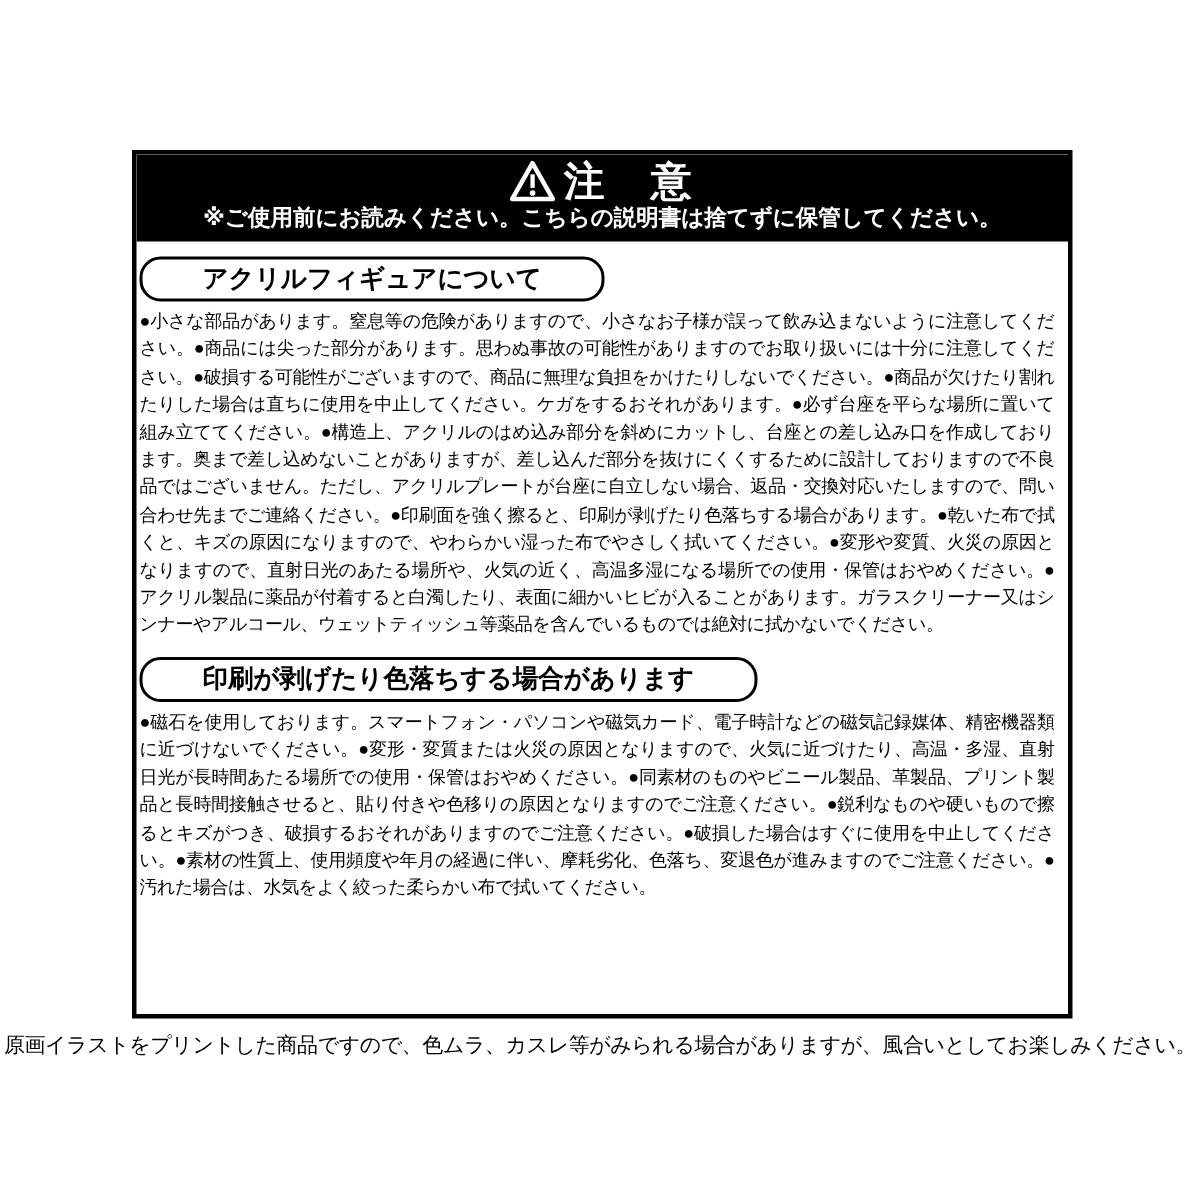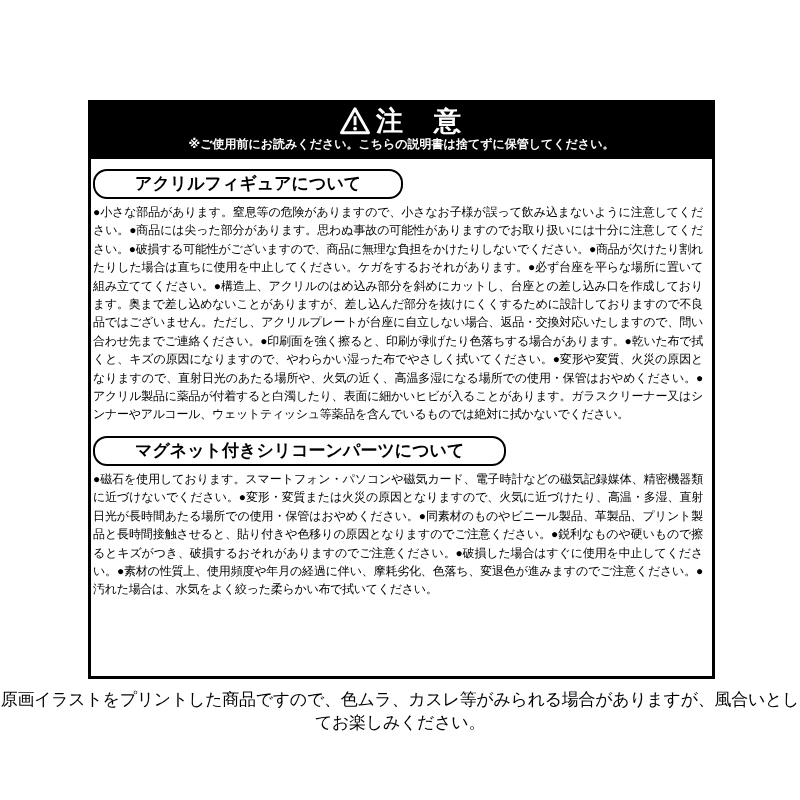--- a/index.html
+++ b/index.html
@@ -45,21 +45,21 @@
     display: inline-flex;
     align-items: center;
   }
   .caution-title {
     font-size: 27px;
     font-weight: bold;
     letter-spacing: 2px;
     white-space: pre;
   }
   .caution-subtitle {
-    font-size: 12px;
+    font-size: 15px;
     font-weight: bold;
     margin-top: 0px;
     letter-spacing: 0px;
   }
   .content {
     padding: 10px 9px 0 2px;
   }
   .section-label {
     display: inline-block;
     border: 2.5px solid #000000;
@@ -80,21 +80,21 @@
     color: #000000;
     text-align: justify;
     letter-spacing: -0.3px;
   }
   .footer-note {
     position: absolute;
     left: 0;
     top: 688px;
     width: 800px;
     text-align: center;
-    font-size: 17px;
+    font-size: 14px;
     color: #000000;
     letter-spacing: -0.3px;
   }
 </style>
 </head>
 <body>
 
 <div class="sheet">
   <div class="caution-box">
 
@@ -113,21 +113,21 @@
     </div>
 
     <div class="content">
 
       <div class="section">
         <span class="section-label">アクリルフィギュアについて</span>
         <p class="section-body">●小さな部品があります。窒息等の危険がありますので、小さなお子様が誤って飲み込まないように注意してください。●商品には尖った部分があります。思わぬ事故の可能性がありますのでお取り扱いには十分に注意してください。●破損する可能性がございますので、商品に無理な負担をかけたりしないでください。●商品が欠けたり割れたりした場合は直ちに使用を中止してください。ケガをするおそれがあります。●必ず台座を平らな場所に置いて組み立ててください。●構造上、アクリルのはめ込み部分を斜めにカットし、台座との差し込み口を作成しております。奥まで差し込めないことがありますが、差し込んだ部分を抜けにくくするために設計しておりますので不良品ではございません。ただし、アクリルプレートが台座に自立しない場合、返品・交換対応いたしますので、問い合わせ先までご連絡ください。●印刷面を強く擦ると、印刷が剥げたり色落ちする場合があります。●乾いた布で拭くと、キズの原因になりますので、やわらかい湿った布でやさしく拭いてください。●変形や変質、火災の原因となりますので、直射日光のあたる場所や、火気の近く、高温多湿になる場所での使用・保管はおやめください。●アクリル製品に薬品が付着すると白濁したり、表面に細かいヒビが入ることがあります。ガラスクリーナー又はシンナーやアルコール、ウェットティッシュ等薬品を含んでいるものでは絶対に拭かないでください。</p>
       </div>
 
       <div class="section">
-        <span class="section-label">マグネット付きシリコーンパーツについて</span>
+        <span class="section-label">印刷が剥げたり色落ちする場合があります</span>
         <p class="section-body">●磁石を使用しております。スマートフォン・パソコンや磁気カード、電子時計などの磁気記録媒体、精密機器類に近づけないでください。●変形・変質または火災の原因となりますので、火気に近づけたり、高温・多湿、直射日光が長時間あたる場所での使用・保管はおやめください。●同素材のものやビニール製品、革製品、プリント製品と長時間接触させると、貼り付きや色移りの原因となりますのでご注意ください。●鋭利なものや硬いもので擦るとキズがつき、破損するおそれがありますのでご注意ください。●破損した場合はすぐに使用を中止してください。●素材の性質上、使用頻度や年月の経過に伴い、摩耗劣化、色落ち、変退色が進みますのでご注意ください。●汚れた場合は、水気をよく絞った柔らかい布で拭いてください。</p>
       </div>
 
     </div>
   </div>
 
   <div class="footer-note">原画イラストをプリントした商品ですので、色ムラ、カスレ等がみられる場合がありますが、風合いとしてお楽しみください。</div>
 </div>
 
 </body></html>

